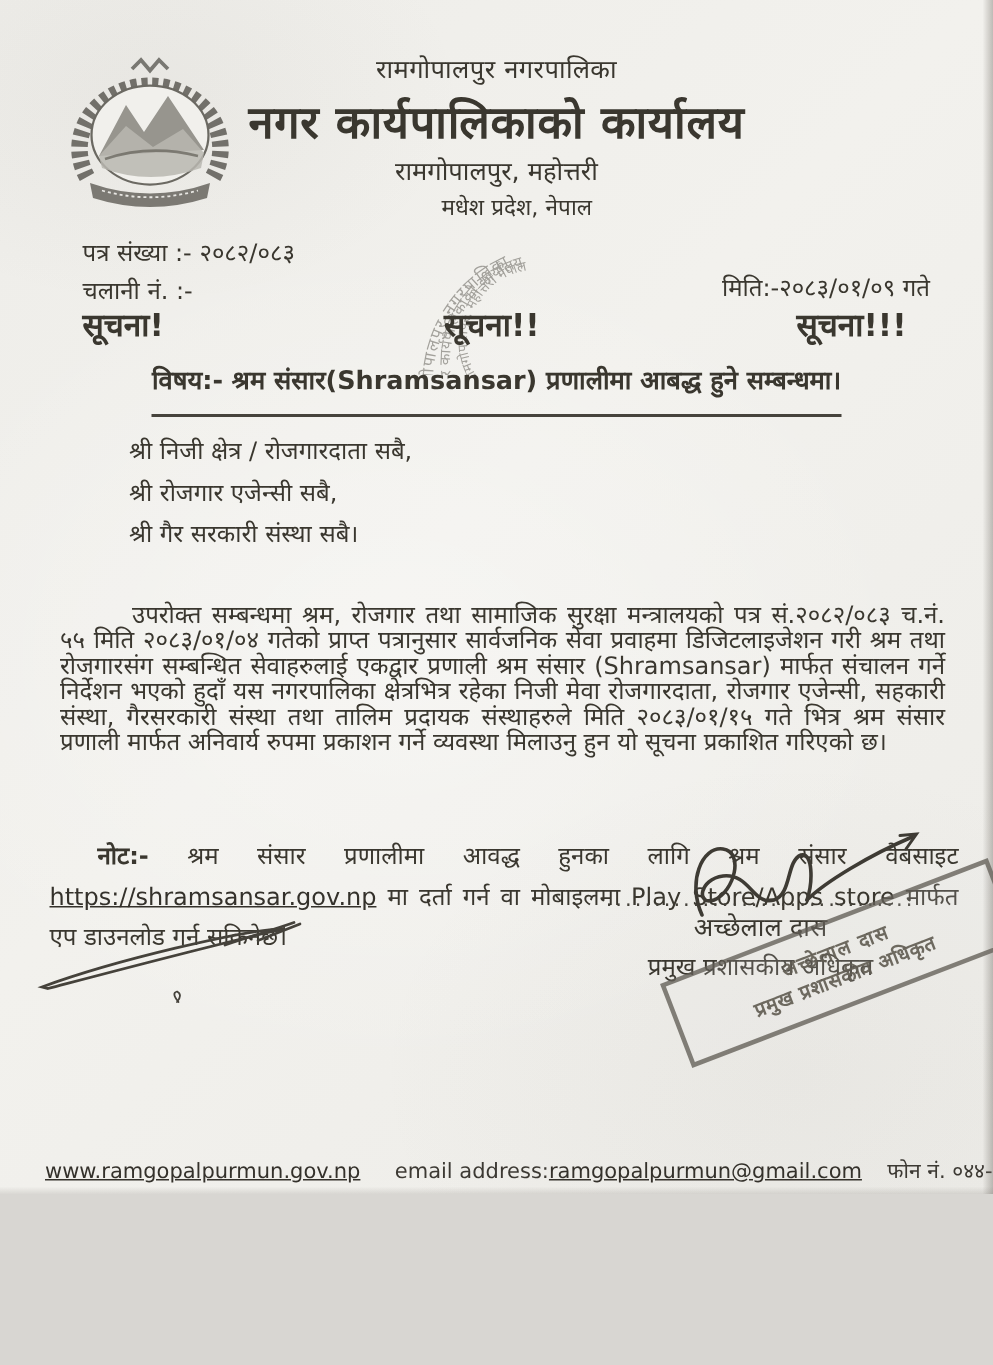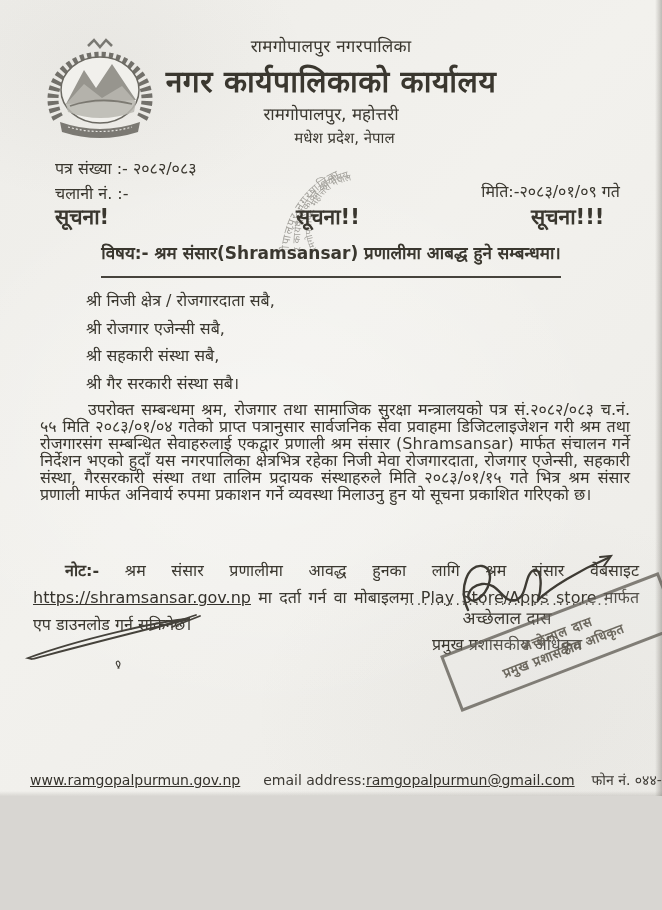--- a/index.html
+++ b/index.html
@@ -95,21 +95,20 @@
   <div class="abs notice" style="left:296px;top:202px;">सूचना!!</div>
   <div class="abs notice" style="left:531px;top:202px;">सूचना!!!</div>
 
   <div class="abs cent" style="top:241px;">
     <span class="subject">विषय:- श्रम संसार(Shramsansar) प्रणालीमा आबद्ध हुने सम्बन्धमा।</span>
   </div>
 
   <div class="abs" style="left:68px;top:287px;margin-left:18px;">
     <div class="addressee">श्री निजी क्षेत्र / रोजगारदाता सबै,</div>
     <div class="addressee">श्री रोजगार एजेन्सी सबै,</div>
-    <div class="addressee">श्री सहकारी संस्था सबै,</div>
     <div class="addressee">श्री गैर सरकारी संस्था सबै।</div>
   </div>
 
   <div class="abs bodytext" style="left:40px;top:401px;width:590px;">उपरोक्त सम्बन्धमा श्रम, रोजगार तथा सामाजिक सुरक्षा मन्त्रालयको पत्र सं.२०८२/०८३ च.नं. ५५ मिति २०८३/०१/०४ गतेको प्राप्त पत्रानुसार सार्वजनिक सेवा प्रवाहमा डिजिटलाइजेशन गरी श्रम तथा रोजगारसंग सम्बन्धित सेवाहरुलाई एकद्वार प्रणाली श्रम संसार (Shramsansar) मार्फत संचालन गर्ने निर्देशन भएको हुदाँ यस नगरपालिका क्षेत्रभित्र रहेका निजी मेवा रोजगारदाता, रोजगार एजेन्सी, सहकारी संस्था, गैरसरकारी संस्था तथा तालिम प्रदायक संस्थाहरुले मिति २०८३/०१/१५ गते भित्र श्रम संसार प्रणाली मार्फत अनिवार्य रुपमा प्रकाशन गर्ने व्यवस्था मिलाउनु हुन यो सूचना प्रकाशित गरिएको छ।</div>
 
   <div class="abs notetext" style="left:33px;top:557px;width:606px;">
     <b>नोट:-</b><span> श्रम संसार प्रणालीमा आवद्ध हुनका लागि श्रम संसार वेबसाइट </span><a class="doc-link">https://shramsansar.gov.np</a><span> मा दर्ता गर्न वा मोबाइलमा Play Store/Apps store मार्फत एप डाउनलोड गर्न सकिनेछ।</span>
   </div>
 
   <svg class="abs" style="left:22px;top:602px;" width="210" height="75" viewBox="0 0 210 75">

